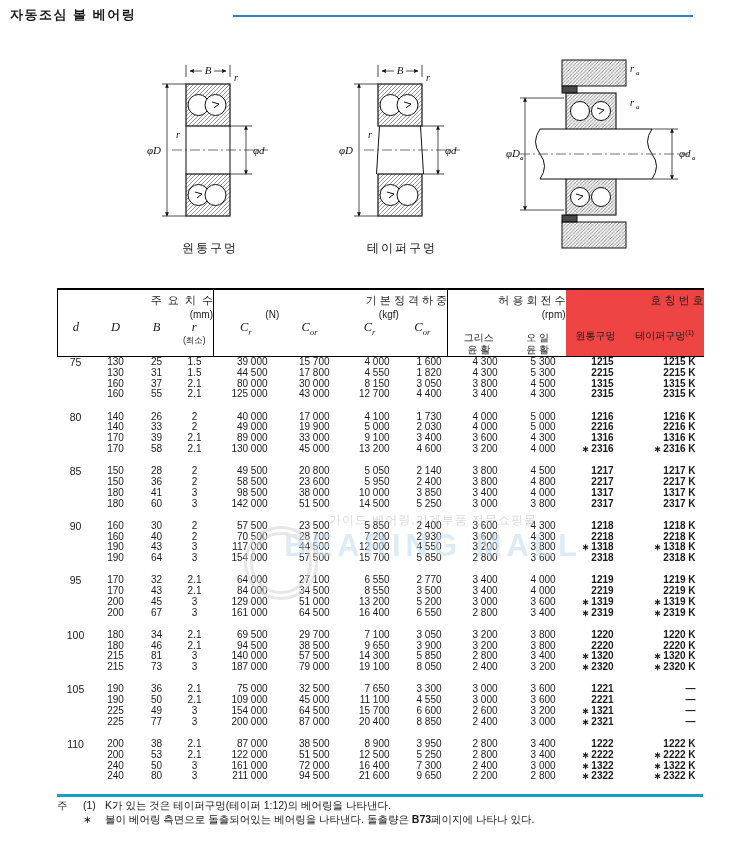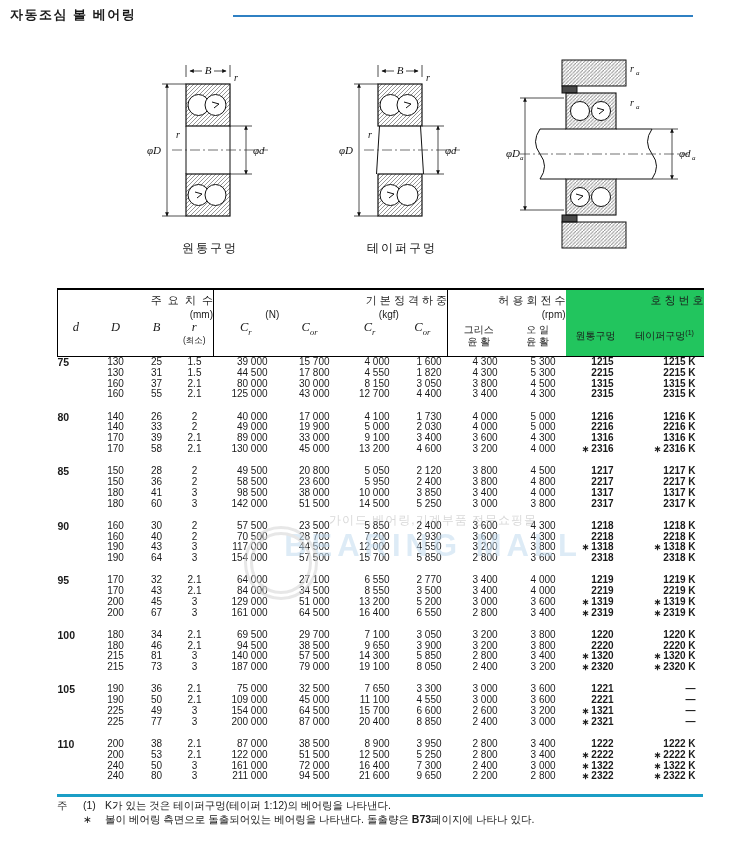--- a/index.html
+++ b/index.html
@@ -32,29 +32,29 @@
   th,td{padding:0;margin:0;font-weight:normal;white-space:nowrap;overflow:visible}
   thead th{vertical-align:top}
   .r2 th{border-bottom:1px solid #000;height:36px}
   .r1 th{height:30px}
   .b-r{border-right:1px solid #000}
   .b-l{border-left:1px solid #000}
   .t{text-align:right;font-size:11px;white-space:pre;margin-top:3px}
   .u{text-align:right;font-size:10px;margin-top:1px}
   .units{display:flex;font-size:10px;margin-top:1px}
   .units span{width:50%;text-align:center}
-  .bg-blue-h{background:#22c55e}
+  .bg-blue-h{background:#ef4444}
   .h-math{font-family:"Liberation Serif",serif;font-style:italic;font-size:12.5px;text-align:center}
   .h-math sub{font-size:8.5px}
   .h-min{font-size:8.5px;text-align:center;font-family:"Liberation Sans",sans-serif;font-style:normal;margin-top:0}
-  .h-kor{font-size:10px;text-align:center;line-height:11.5px;margin-top:4px;white-space:pre}
+  .h-kor{font-size:10px;text-align:center;line-height:11.5px;margin-top:12px;white-space:pre}
   .h-desig{font-size:10px;text-align:center;margin-top:9px}
   .h-desig sup{font-size:7px}
   tbody td{font-size:10px;line-height:10.8px;height:10.8px}
-  .c-d{font-weight:bold;text-align:left;vertical-align:top;font-size:10.5px}
+  .c-d{font-weight:normal;text-align:center;vertical-align:top;font-size:10.5px}
   .c-D,.c-B,.c-r{text-align:center}
   .c-crn,.c-corn,.c-crk,.c-cork,.c-gr,.c-oil{text-align:right}
   .c-crn{padding-right:10px}.c-corn{padding-right:12px}
   .c-crk{padding-right:8px}.c-cork{padding-right:6px}
   .c-gr{padding-right:12px}.c-oil{padding-right:10px}
   .c-cyl,.c-tap{text-align:right;font-weight:bold}
   .c-cyl{padding-right:12px}.c-tap{padding-right:8px}
   .star{font-size:9px;margin-right:2px}
   tr.gap td{height:11.4px}
 
@@ -413,21 +413,21 @@
           <td class="c-tap"></td>
         </tr>
         <tr>
           <td class="c-d" rowspan="4">85</td>
           <td class="c-D">150</td>
           <td class="c-B">28</td>
           <td class="c-r">2</td>
           <td class="c-crn">49 500</td>
           <td class="c-corn">20 800</td>
           <td class="c-crk">5 050</td>
-          <td class="c-cork">2 120</td>
+          <td class="c-cork">2 140</td>
           <td class="c-gr">3 800</td>
           <td class="c-oil">4 500</td>
           <td class="c-cyl">1217</td>
           <td class="c-tap">1217 K</td>
         </tr>
         <tr>
           <td class="c-D">150</td>
           <td class="c-B">36</td>
           <td class="c-r">2</td>
           <td class="c-crn">58 500</td>

